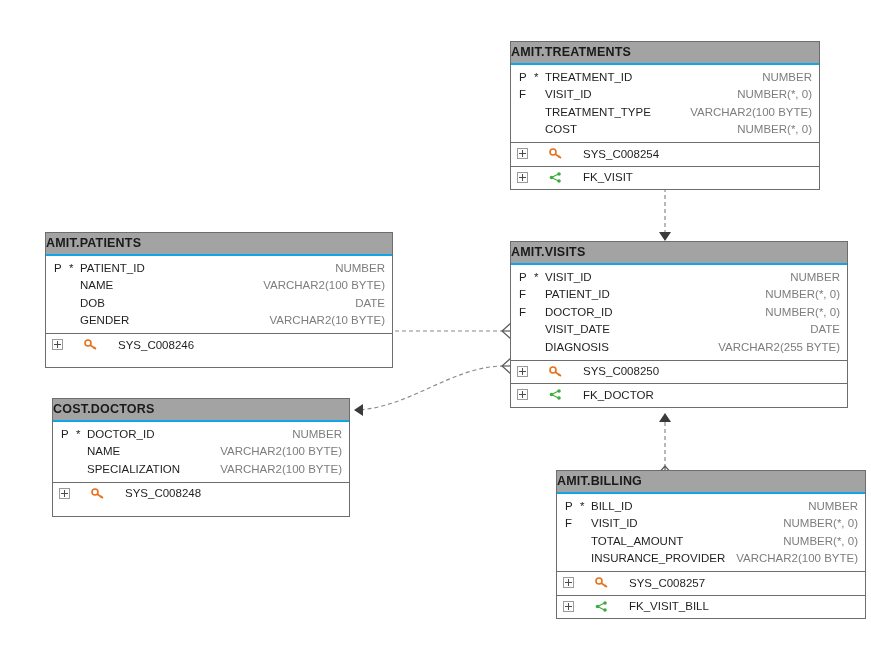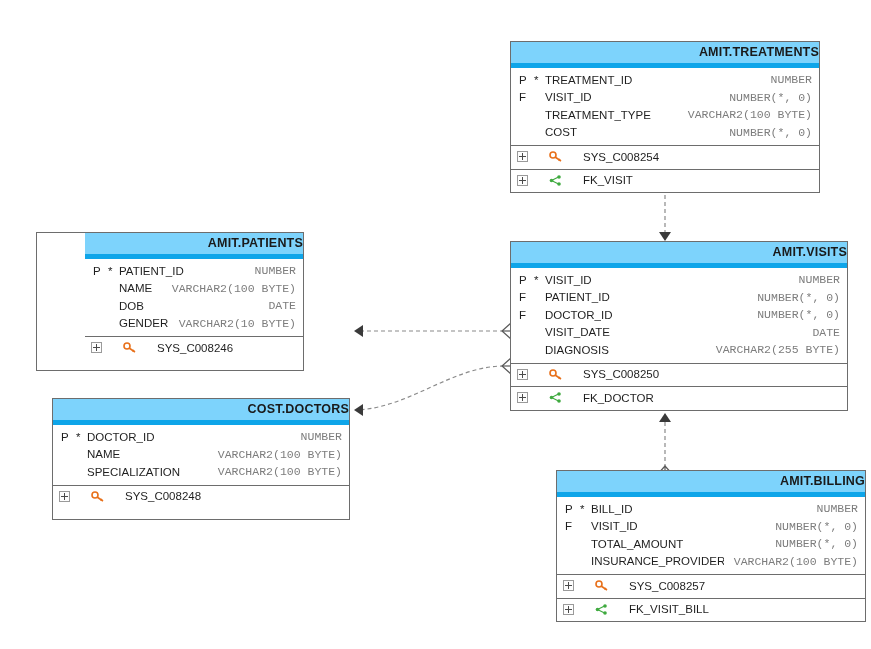--- a/index.html
+++ b/index.html
@@ -14,23 +14,23 @@
   #links{position:absolute;left:0;top:0;width:871px;height:649px;pointer-events:none;}
 
   .entity{
     position:absolute;
     box-sizing:border-box;
     border:1px solid #6d6d6d;
     background:#ffffff;
     z-index:2;
   }
   .entity-header{
-    background:#7dd3fc;
-    border-bottom:5px solid #0ea5e9;
-    text-align:right;
+    background:#a3a3a3;
+    border-bottom:2px solid #0ea5e9;
+    text-align:left;
     font-size:12.5px;
     font-weight:bold;
     color:#1a1a1a;
     line-height:21px;
     height:21px;
     letter-spacing:.2px;
   }
   .cols{padding:3px 0 4px 0;}
   .col-row{
     display:flex;
@@ -43,21 +43,20 @@
   }
   .key-flag{width:15px;flex:0 0 15px;color:#1f1f1f;}
   .star{width:11px;flex:0 0 11px;color:#1f1f1f;}
   .col-name{flex:1 1 auto;white-space:nowrap;overflow:hidden;}
   .col-type{
     flex:0 0 auto;
     color:#7d7d7d;
     text-align:right;
     white-space:nowrap;
     padding-left:10px;
-    font-family:Liberation Mono, monospace;
   }
 
   .cblock{border-top:1px solid #6d6d6d;padding:2px 0 3px 0;}
   .cons-row{
     display:flex;
     align-items:center;
     height:17.5px;
     font-size:11.5px;
     color:#1f1f1f;
     padding:0 6px;
@@ -233,21 +232,21 @@
               <circle cx="10" cy="9" r="1.8" fill="#3faa3f"></circle>
               <circle cx="2.5" cy="5.5" r="1.8" fill="#3faa3f"></circle>
               <path d="M3.5,5 L9,2.2 M3.5,6 L9,8.8" stroke="#3faa3f" stroke-width="1.2"></path>
             </svg>
         </span>
         <span class="cons-label">FK_DOCTOR</span>
       </div>
     </div>
   </div>
 
-  <div class="entity" style="left:36px;top:232px;width:268px;padding-left:48px;">
+  <div class="entity" style="left:45px;top:232px;width:348px;">
     <div class="entity-header">AMIT.PATIENTS</div>
     <div class="cols">
       <div class="col-row">
         <span class="key-flag">P</span>
         <span class="star">*</span>
         <span class="col-name">PATIENT_ID</span>
         <span class="col-type">NUMBER</span>
       </div>
       <div class="col-row">
         <span class="key-flag"></span>

